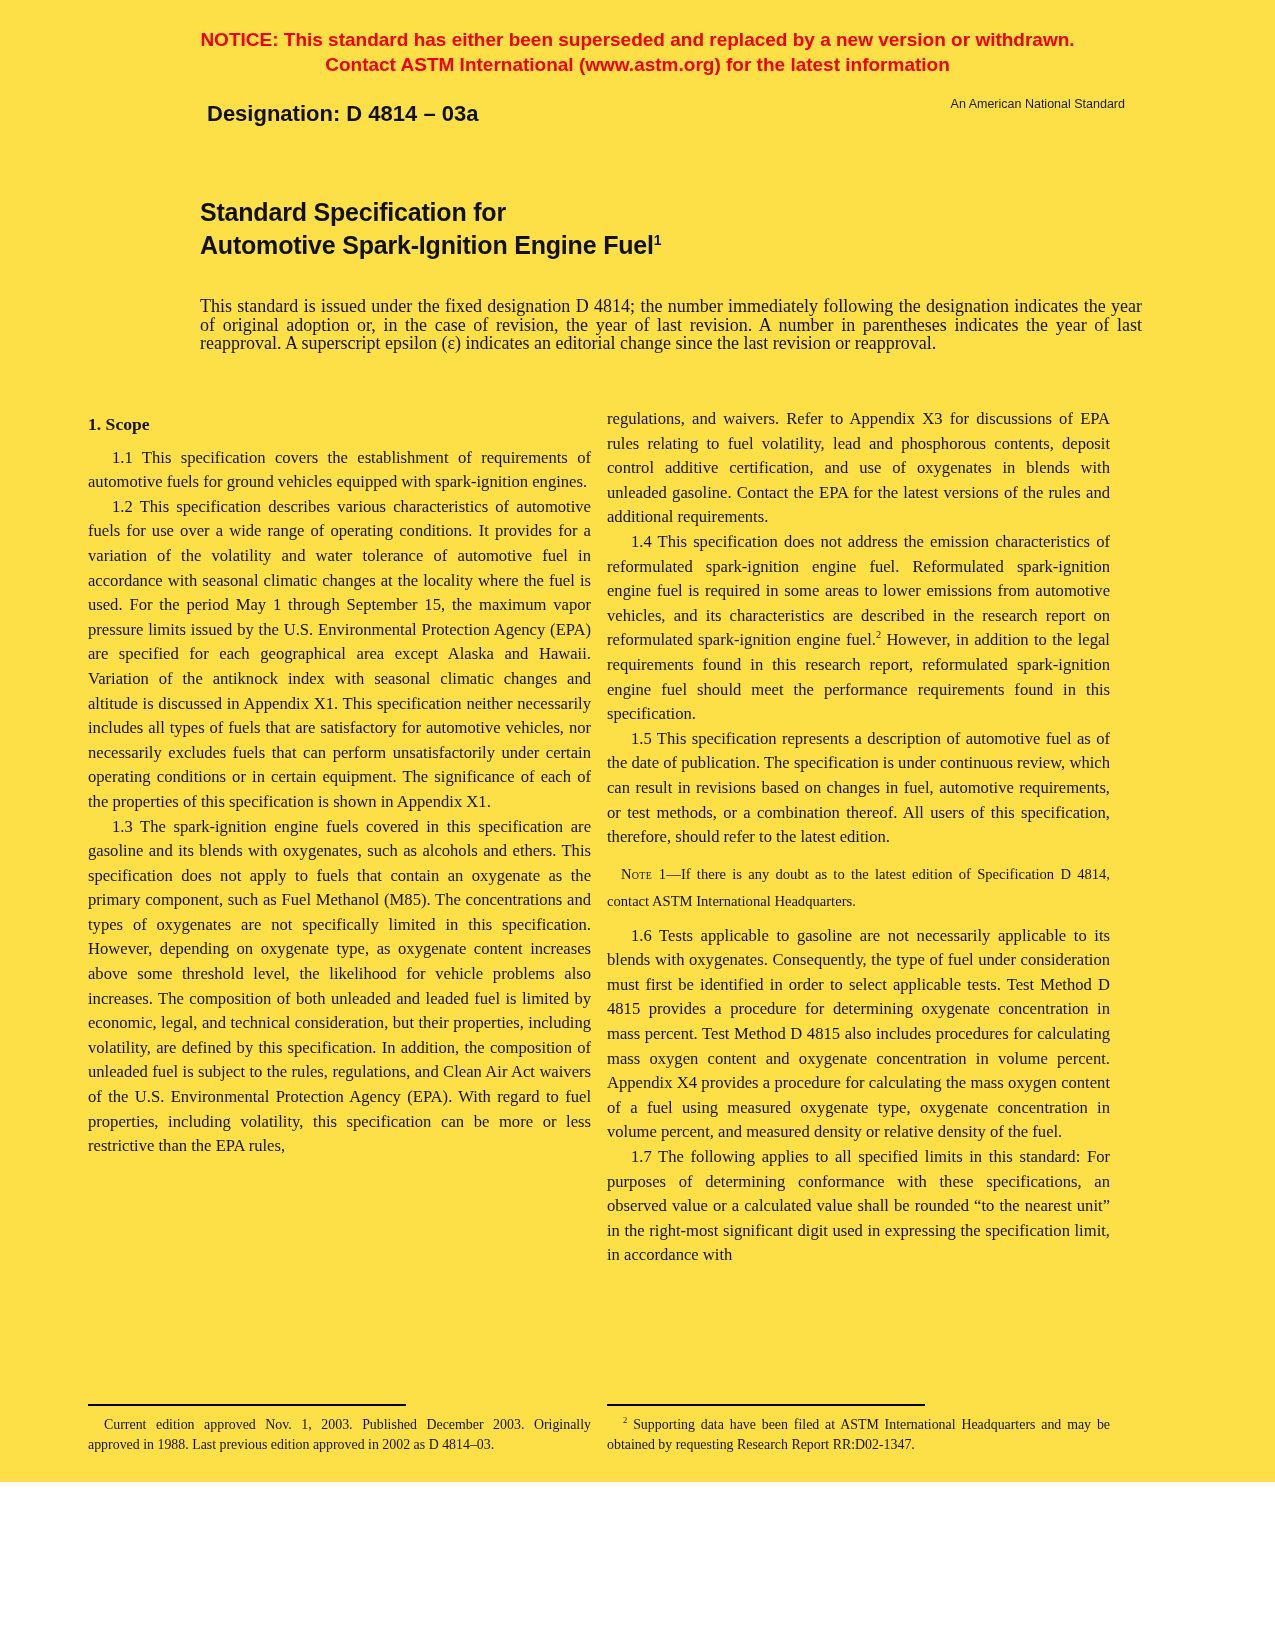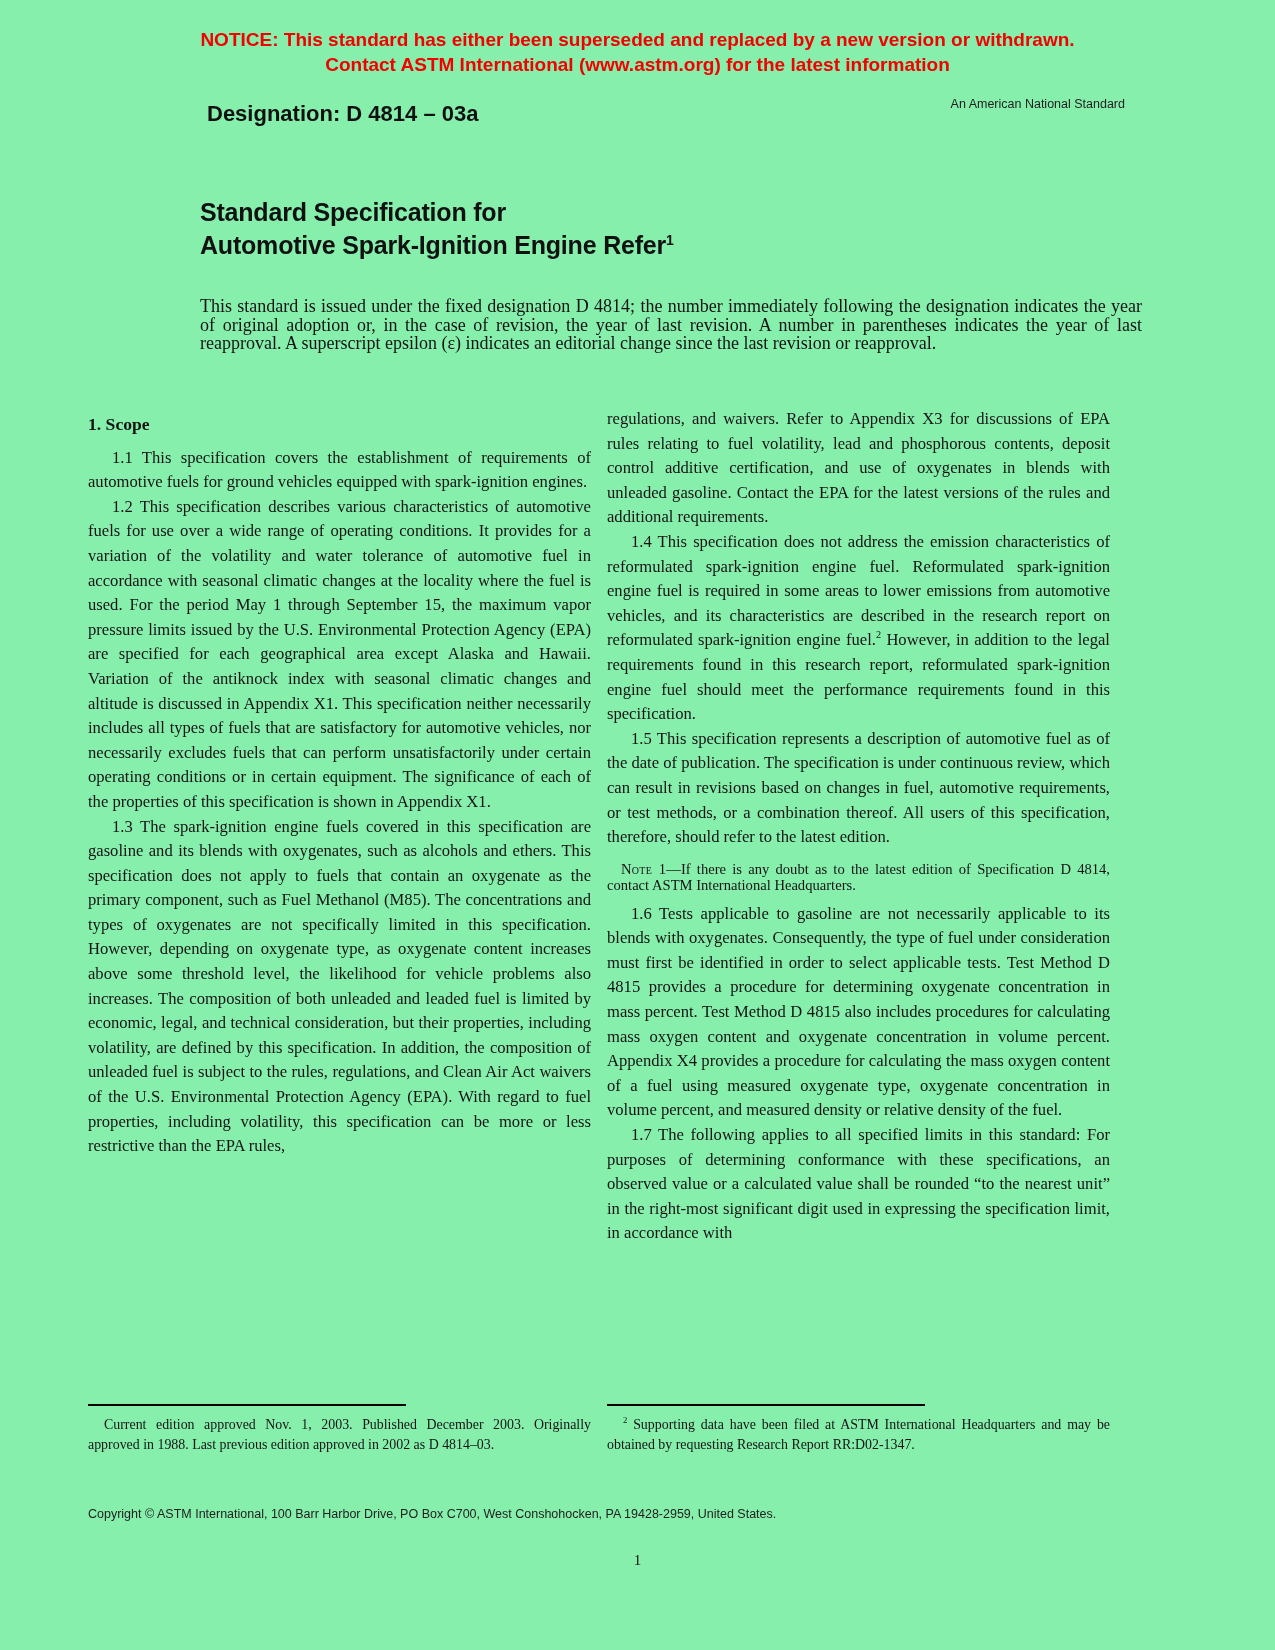--- a/index.html
+++ b/index.html
@@ -1,18 +1,18 @@
 <!DOCTYPE html>
 <html><head>
 <meta charset="utf-8">
 <style>
   * { margin:0; padding:0; box-sizing:border-box; }
   html,body { background:#ffffff; }
   .page {
-    position:relative; width:1275px; height:1650px; background:#86efac;
+    position:relative; width:1275px; height:1482px; background:#fde047;
     font-family:"Liberation Serif", serif; color:#141414; overflow:hidden;
   }
   
   .notice {
     position:absolute; top:27px; left:0; width:100%; text-align:center;
     font-family:"Liberation Sans", sans-serif; font-weight:700;
     font-size:19px; line-height:25px; color:#f30000;
   }
   
   .logo { position:absolute; left:84px; top:80px; width:118px; height:102px; }
@@ -47,21 +47,21 @@
   }
   .col {
     width:503px; display:flex; flex-direction:column;
     font-size:16.6px; line-height:24.6px; text-align:justify;
   }
   .scope-h { font-family:"Liberation Serif", serif; font-weight:700; font-size:17.6px; margin:5px 0 9px 0; text-align:left; }
   .col p.body { text-indent:24px; }
   .col p.cont { text-indent:0; }
   sup { font-size:0.62em; line-height:0; vertical-align:super; }
   .note {
-    font-size:14.6px; line-height:16px; margin:11px 0 9px 0; text-indent:14px;font-family:Liberation Serif, serif;
+    font-size:14.6px; line-height:27px; margin:11px 0 9px 0; text-indent:14px;font-family:Liberation Serif, serif;
   }
   .note .sc { font-variant:small-caps; letter-spacing:0.3px; }
   
   .fnblock { margin-top:auto; padding-top:6px; }
   .fnrule { width:318px; border-top:2px solid #000; margin-bottom:9px; }
   .fn { font-size:13.9px; line-height:20px; text-align:justify; }
   .fn p { text-indent:16px; }
   
   .copyright {
     position:absolute; left:88px; top:1507px;
@@ -78,21 +78,21 @@
     <div>NOTICE: This standard has either been superseded and replaced by a new version or withdrawn.</div>
     <div>Contact ASTM International (www.astm.org) for the latest information</div>
   </div>
 
 
   <div class="designation">Designation: D 4814 – 03a</div>
   <div class="ans">An American National Standard</div>
 
   <div class="doc-title">
     <div>Standard Specification for</div>
-    <div><span>Automotive Spark-Ignition Engine Refer</span><sup>1</sup></div>
+    <div><span>Automotive Spark-Ignition Engine Fuel</span><sup>1</sup></div>
   </div>
 
   <div class="issuance">This standard is issued under the fixed designation D 4814; the number immediately following the designation indicates the year of original adoption or, in the case of revision, the year of last revision. A number in parentheses indicates the year of last reapproval. A superscript epsilon (ε) indicates an editorial change since the last revision or reapproval.</div>
 
   <div class="columns">
 
     <div class="col">
       <div class="scope-h">1. Scope</div>
       <p class="body">1.1 This specification covers the establishment of requirements of automotive fuels for ground vehicles equipped with spark-ignition engines.</p>
       <p class="body">1.2 This specification describes various characteristics of automotive fuels for use over a wide range of operating conditions. It provides for a variation of the volatility and water tolerance of automotive fuel in accordance with seasonal climatic changes at the locality where the fuel is used. For the period May 1 through September 15, the maximum vapor pressure limits issued by the U.S. Environmental Protection Agency (EPA) are specified for each geographical area except Alaska and Hawaii. Variation of the antiknock index with seasonal climatic changes and altitude is discussed in Appendix X1. This specification neither necessarily includes all types of fuels that are satisfactory for automotive vehicles, nor necessarily excludes fuels that can perform unsatisfactorily under certain operating conditions or in certain equipment. The significance of each of the properties of this specification is shown in Appendix X1.</p>

